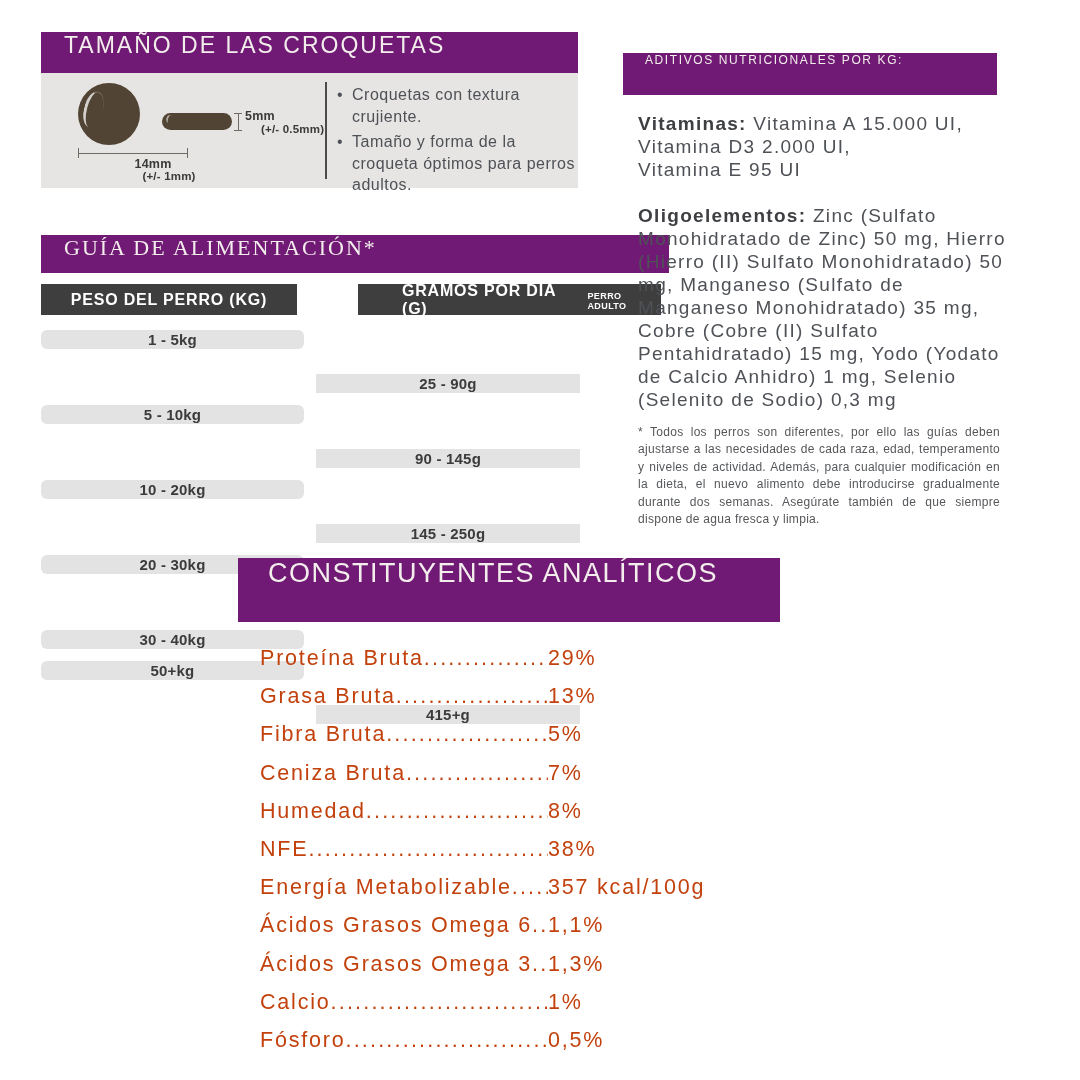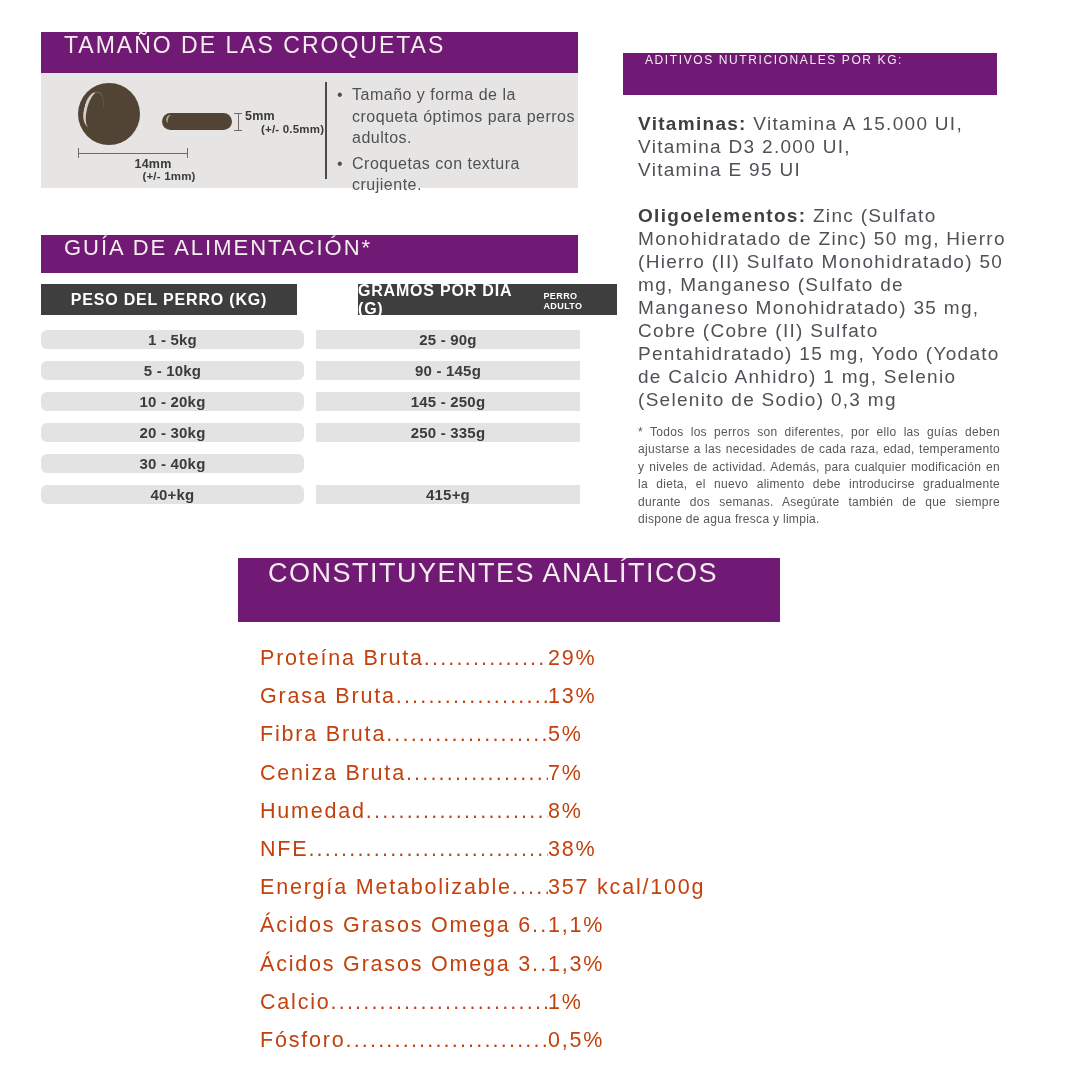--- a/index.html
+++ b/index.html
@@ -6,21 +6,21 @@
   .page{
     position:relative;width:1080px;height:1080px;background:#ffffff;overflow:hidden;
     font-family:"Liberation Sans", sans-serif;color:#4e5156;
   }
   
   .bar{
     position:absolute;background:#701a75;color:#f3eeec;display:flex;align-items:flex-start;
     letter-spacing:2px;font-weight:400;
   }
   .bar-tamano{left:41px;top:32px;width:537px;height:41px;font-size:23px;padding-left:23px;box-sizing:border-box;}
-  .bar-guia{left:41px;top:235px;width:537px;height:38px;font-size:22px;padding-left:23px;box-sizing:border-box;}
+  .bar-guia{left:41px;top:235px;width:628px;height:38px;font-size:22px;padding-left:23px;box-sizing:border-box;font-family:Liberation Serif, serif;}
   .bar-aditivos{left:623px;top:53px;width:374px;height:42px;font-size:12px;padding-left:22px;box-sizing:border-box;letter-spacing:1.6px;}
   .bar-const{left:238px;top:558px;width:542px;height:64px;font-size:27px;padding-left:30px;box-sizing:border-box;letter-spacing:1.5px;}
 
   
   .kibble-box{position:absolute;left:41px;top:73px;width:537px;height:115px;background:#e6e5e3;}
   .kibble-circle{position:absolute;left:37px;top:10px;width:62px;height:62px;border-radius:50%;background:#524434;}
   .kibble-circle .shine{position:absolute;left:6px;top:8px;width:16px;height:36px;border-radius:50%;
     border-left:3px solid rgba(255,255,255,.75);border-top:1px solid rgba(255,255,255,.25);transform:rotate(14deg);}
   .kibble-rect{position:absolute;left:121px;top:40px;width:70px;height:17px;border-radius:9px;background:#524434;}
   .kibble-rect .shine{position:absolute;left:4px;top:2px;width:8px;height:9px;border-radius:50%;
@@ -42,28 +42,28 @@
   .kibble-bullets{position:absolute;left:296px;top:11px;width:242px;}
   .bullet-item{font-size:16px;line-height:21.5px;letter-spacing:.5px;color:#4e5156;margin-bottom:4px;display:flex;}
   .bullet-dot{flex:0 0 15px;}
   .bullet-dot::before{content:"\2022";}
 
   
   .fg-headers{position:absolute;left:41px;top:284px;display:flex;gap:42px;}
   .fg-h{background:#3e3e3e;color:#ffffff;height:31px;display:flex;align-items:center;justify-content:center;
     font-weight:700;font-size:16px;letter-spacing:.8px;}
   .fg-h1{width:256px;margin-right:19px;}
-  .fg-h2{width:259px;}
+  .fg-h2{width:259px;padding-left:44px;}
   .fg-sub{font-size:9px;letter-spacing:.4px;margin-left:6px;position:relative;top:1px;}
   .fg-rows{position:absolute;left:41px;top:330px;}
   .fg-row{display:flex;margin-bottom:12px;}
   .fg-cell{background:#e3e3e3;height:19px;display:flex;align-items:center;justify-content:center;
     font-weight:700;font-size:15px;color:#3b3b3b;letter-spacing:.2px;}
   .fg-c1{width:263px;margin-right:12px;border-radius:6px;}
-  .fg-c2{width:264px;}
+  .fg-c2{width:264px;margin-top:44px;}
 
   
   .add-par{position:absolute;left:638px;width:368px;font-size:19px;line-height:23px;letter-spacing:1.3px;color:#4e5156;}
   .add-vitamins{top:112px;}
   .add-trace{top:204px;}
   .add-par b{color:#3d3f42;letter-spacing:1.3px;}
   .preline{white-space:pre-line;}
   .footnote{position:absolute;left:638px;top:424px;width:362px;font-size:12px;line-height:17.4px;
     letter-spacing:.3px;color:#55575a;text-align:justify;}
 
@@ -103,25 +103,25 @@
     <div class="dim dim-tick-5a"></div>
     <div class="dim dim-tick-5b"></div>
     <div class="dim-label lbl-5">5mm</div>
     <div class="dim-tol tol-5">(+/- 0.5mm)</div>
 
     <div class="kibble-divider"></div>
 
     <div class="kibble-bullets">
       <div class="bullet-item">
         <span class="bullet-dot"></span>
-        <span>Tamaño y forma de la croqueta óptimos para perros adultos.</span>
+        <span>Croquetas con textura crujiente.</span>
       </div>
       <div class="bullet-item">
         <span class="bullet-dot"></span>
-        <span>Croquetas con textura crujiente.</span>
+        <span>Tamaño y forma de la croqueta óptimos para perros adultos.</span>
       </div>
     </div>
   </div>
 
   <div class="bar bar-guia">
     <span>GUÍA DE ALIMENTACIÓN*</span>
   </div>
 
   <div class="fg-headers">
     <div class="fg-h fg-h1">
@@ -147,21 +147,21 @@
       <div class="fg-cell fg-c2">145 - 250g</div>
     </div>
     <div class="fg-row">
       <div class="fg-cell fg-c1">20 - 30kg</div>
       <div class="fg-cell fg-c2">250 - 335g</div>
     </div>
     <div class="fg-row">
       <div class="fg-cell fg-c1">30 - 40kg</div>
     </div>
     <div class="fg-row">
-      <div class="fg-cell fg-c1">40+kg</div>
+      <div class="fg-cell fg-c1">50+kg</div>
       <div class="fg-cell fg-c2">415+g</div>
     </div>
   </div>
 
   <div class="bar bar-aditivos">
     <span>ADITIVOS NUTRICIONALES POR KG:</span>
   </div>
 
   <div class="add-par add-vitamins">
     <b>Vitaminas:</b>

